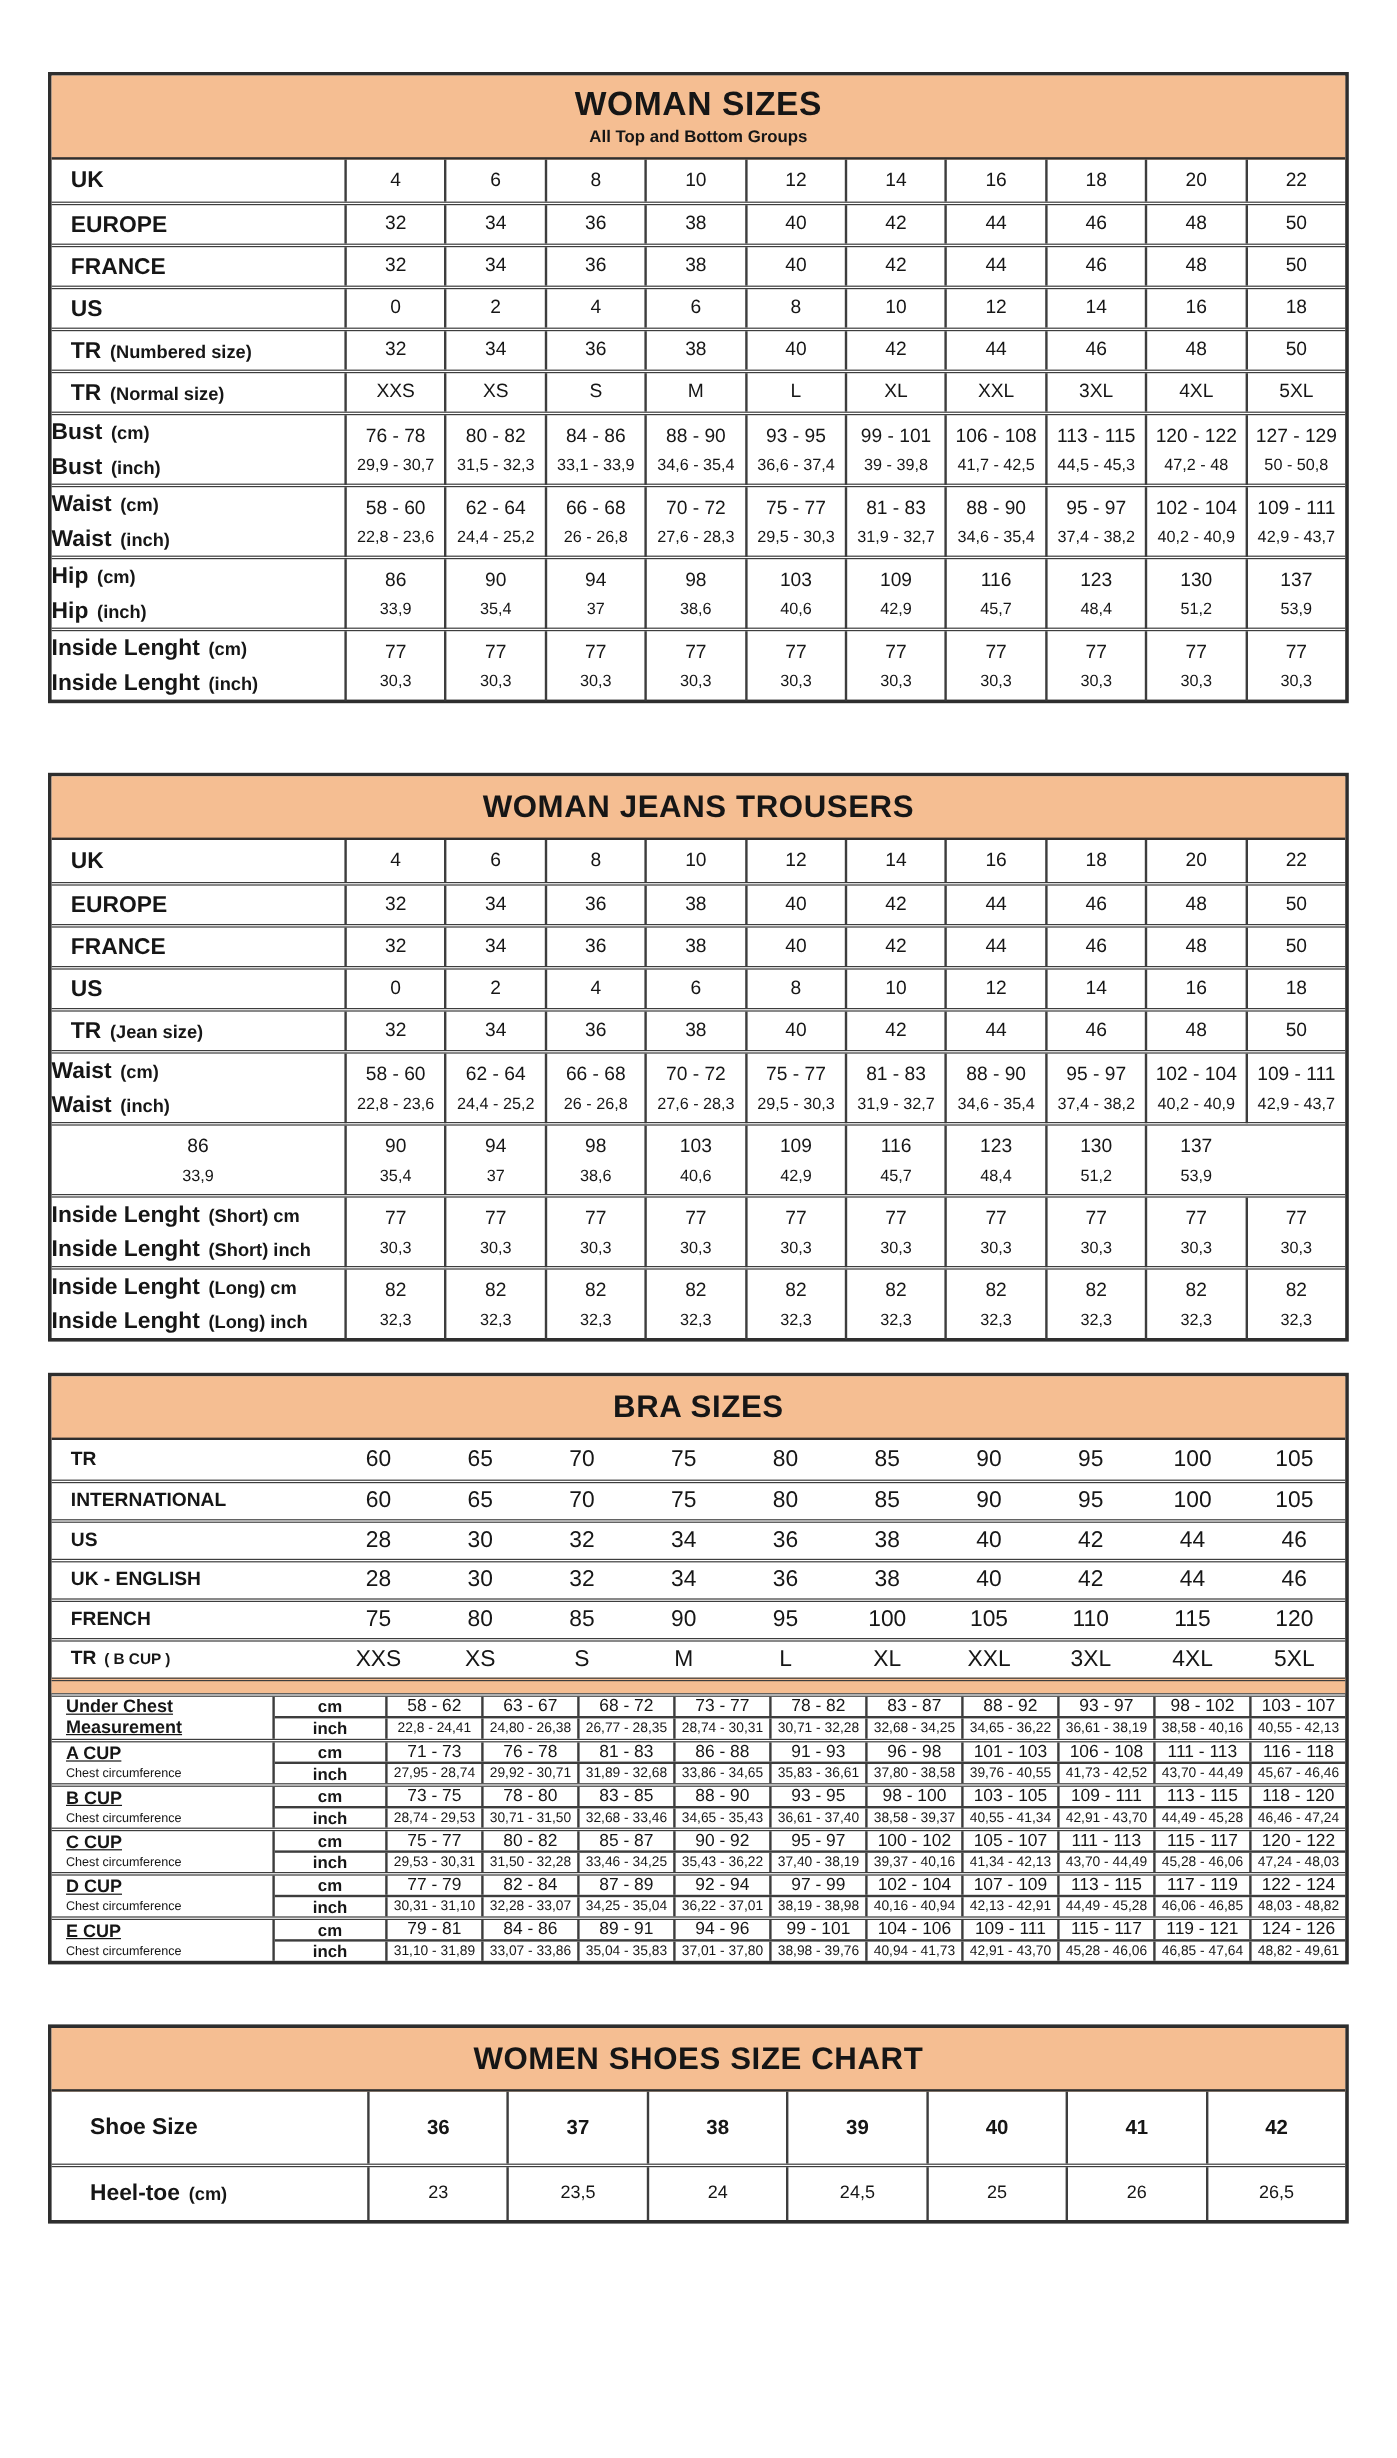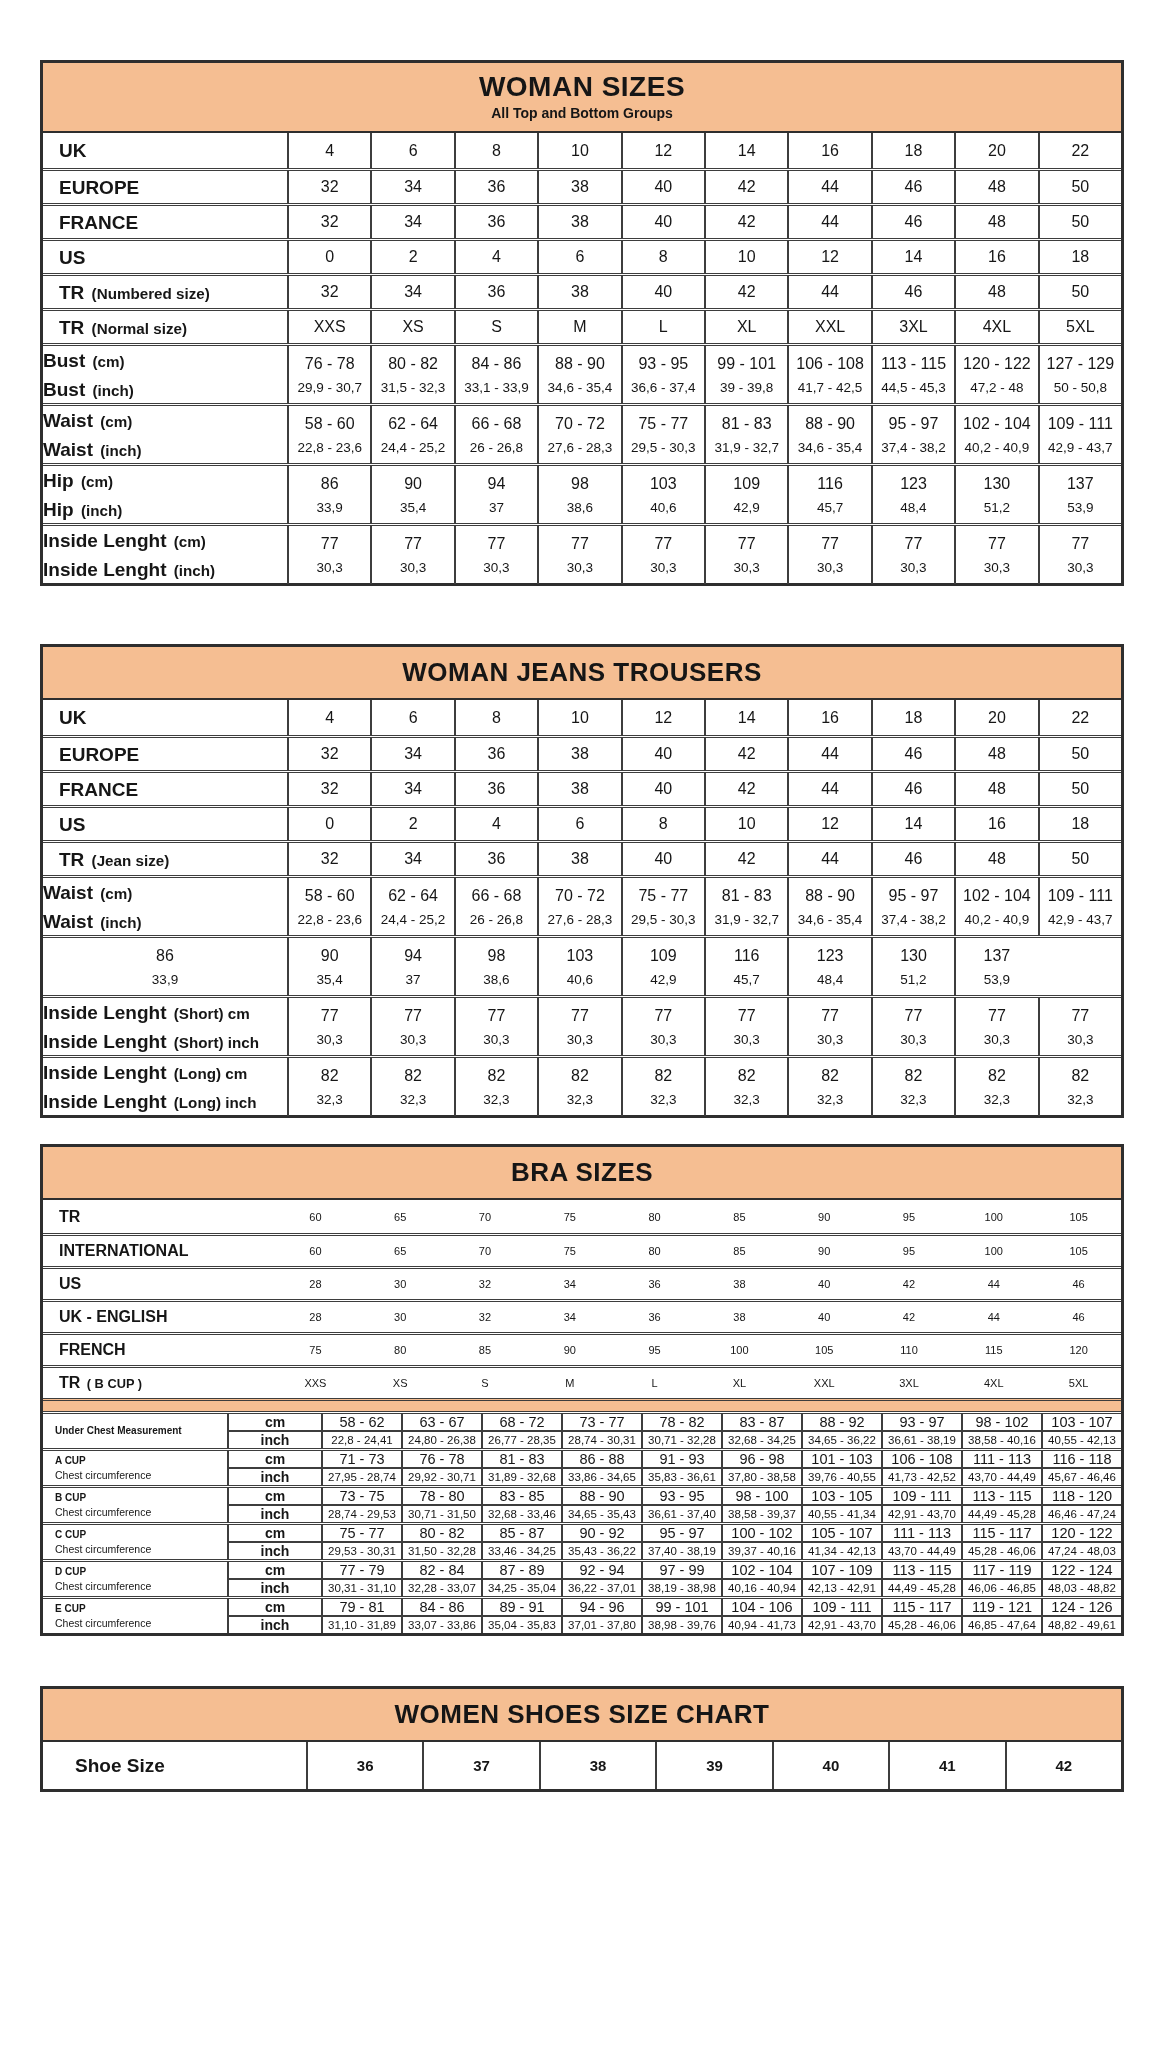--- a/index.html
+++ b/index.html
@@ -41,27 +41,27 @@
 
   .t12 .row.single{height:35px;}
   .t12 .row.pair{height:60px;}
   .t12 .single .val{font-size:16px;}
   .pair .cell{justify-content:space-around;padding:5px 0;}
   .pair .v1{font-size:16px;}
   .pair .v2{font-size:13.5px;}
 
   
   .t3 .row.single{height:33px;}
-  .t3 .single .val{font-size:11px;}
+  .t3 .single .val{font-size:19px;}
   .t3 .single .cell.label{font-size:16px;}
   .band{height:13px;background:var(--accent);}
 
   .cup-group{display:flex;align-items:stretch;}
   .cup-label{width:186px;border-right:2px solid var(--line);display:flex;flex-direction:column;justify-content:center;padding-left:12px;}
-  .cup-l1{font-weight:bold;font-size:10px;line-height:1.15;}
+  .cup-l1{font-weight:bold;font-size:15px;line-height:1.15;text-decoration:underline;}
   .cup-l2{font-size:10.5px;margin-top:2px;}
   .cup-right{flex:1;display:flex;flex-direction:column;}
   .cup-row{display:grid;grid-template-columns:92px repeat(10,1fr);flex:1;align-items:stretch;height:31px;}
   .cup-row + .cup-row{border-top:2px solid var(--line);}
   .cup-row .cell{height:100%;display:flex;justify-content:center;align-items:center;text-align:center;}
   .cup-row .cell + .cell{border-left:2px solid var(--line);}
   .cup-row .unit{font-weight:bold;font-size:14px;}
   .cup-row .val{font-size:14.5px;}
   .cup-row .val.small{font-size:11.5px;}
 
@@ -934,16 +934,28 @@
             <div class="lab-line">Shoe Size</div>
           </div>
           <div class="cell val">36</div>
           <div class="cell val">37</div>
           <div class="cell val">38</div>
           <div class="cell val">39</div>
           <div class="cell val">40</div>
           <div class="cell val">41</div>
           <div class="cell val">42</div>
         </div>
+        <div class="row single g8">
+          <div class="cell label">
+            <div class="lab-line">Heel-toe <span class="paren">(cm)</span></div>
+          </div>
+          <div class="cell val">23</div>
+          <div class="cell val">23,5</div>
+          <div class="cell val">24</div>
+          <div class="cell val">24,5</div>
+          <div class="cell val">25</div>
+          <div class="cell val">26</div>
+          <div class="cell val">26,5</div>
+        </div>
       </div>
   </section>
 
 </div>
 
 </body></html>

